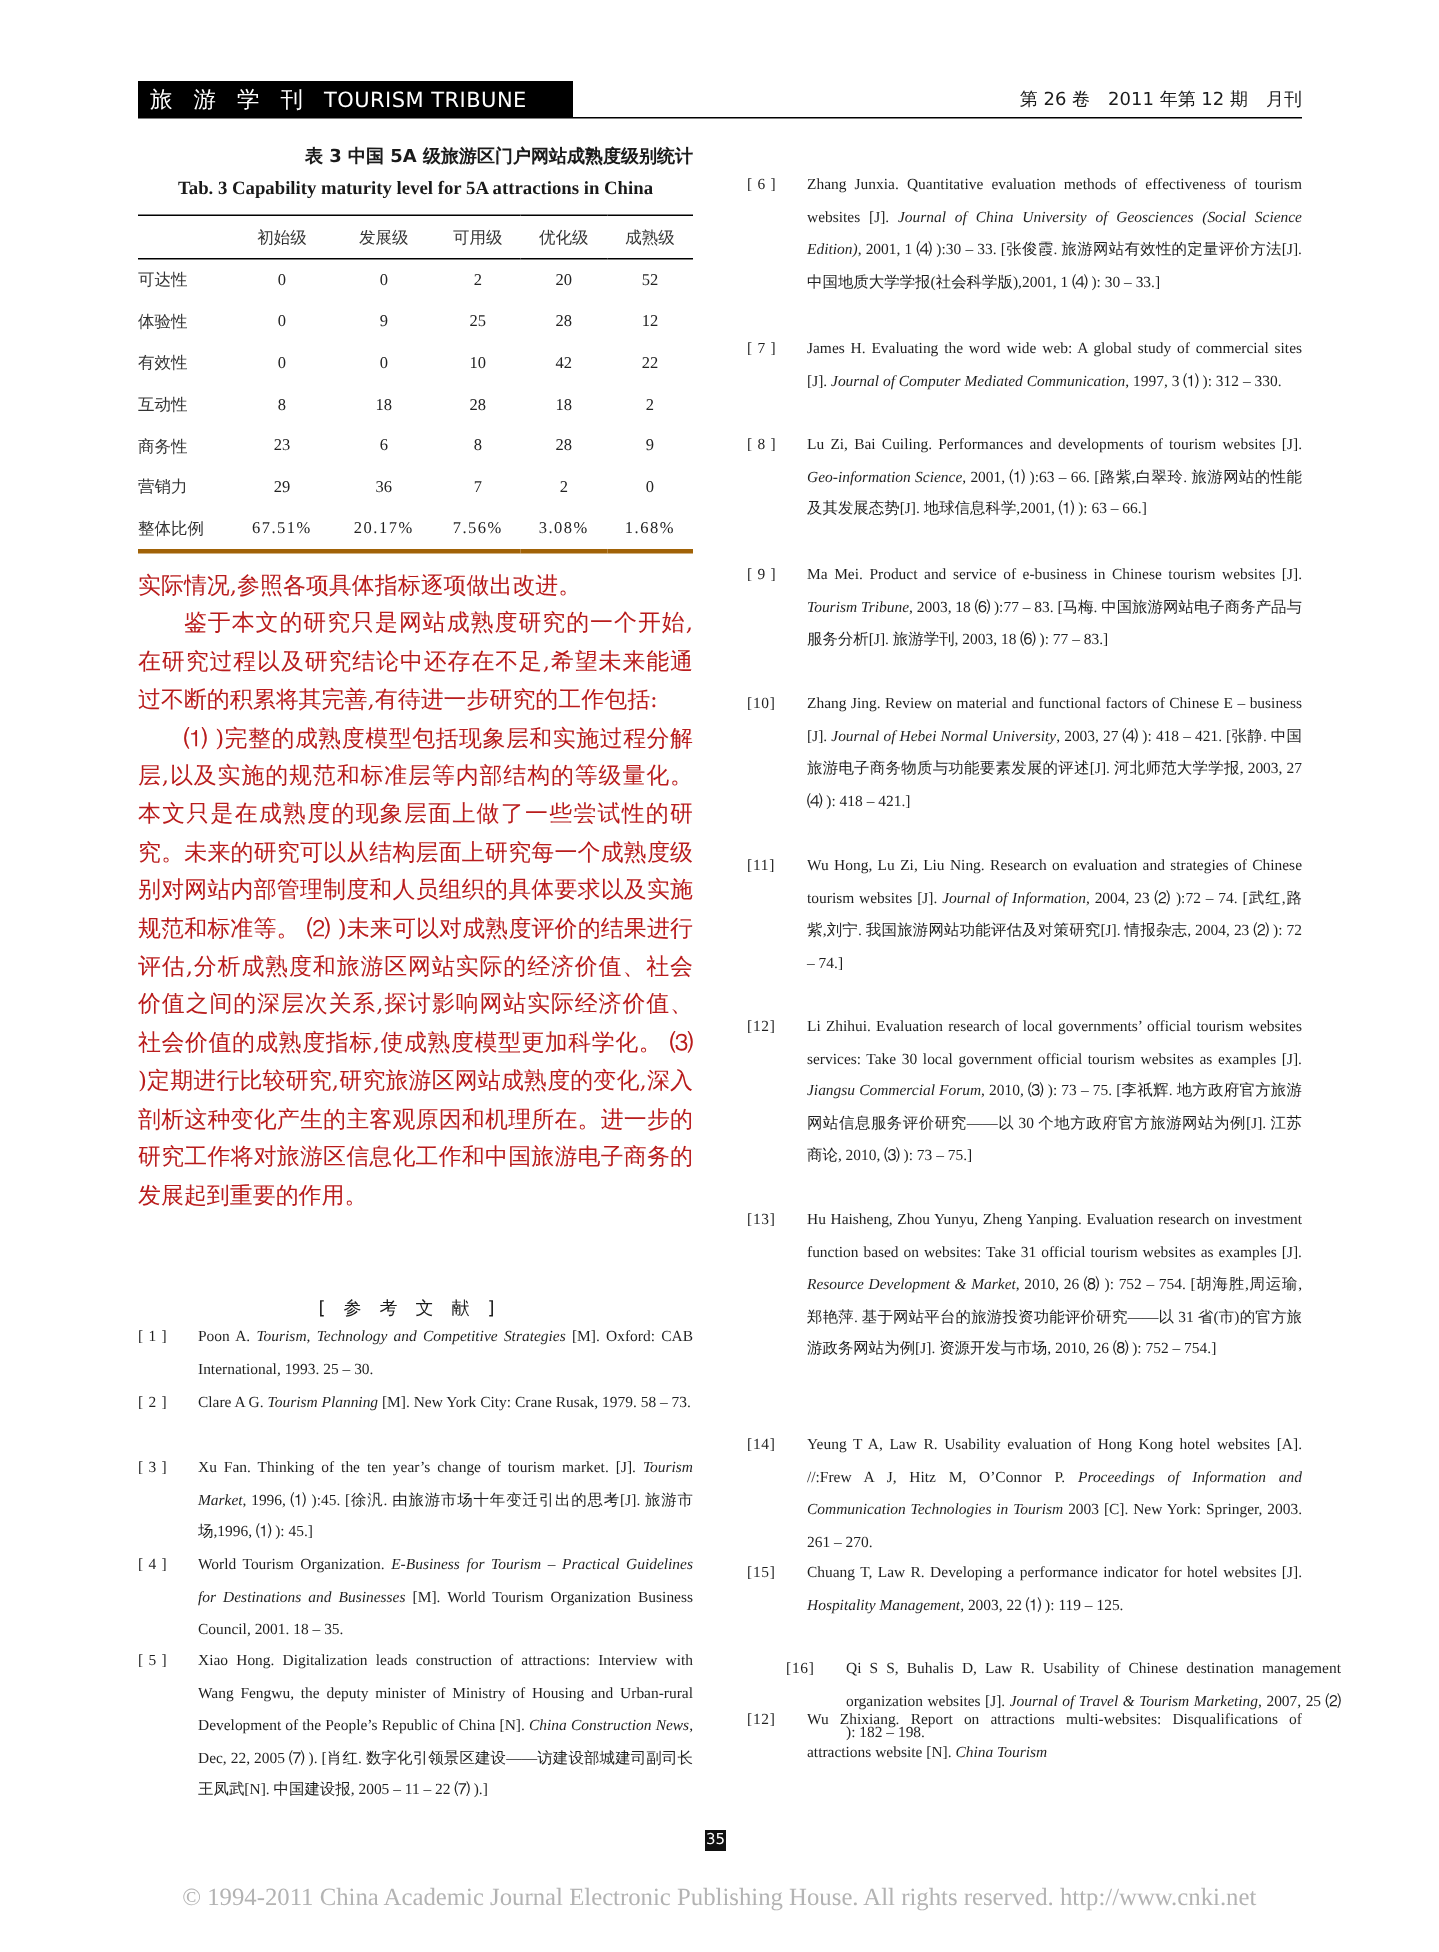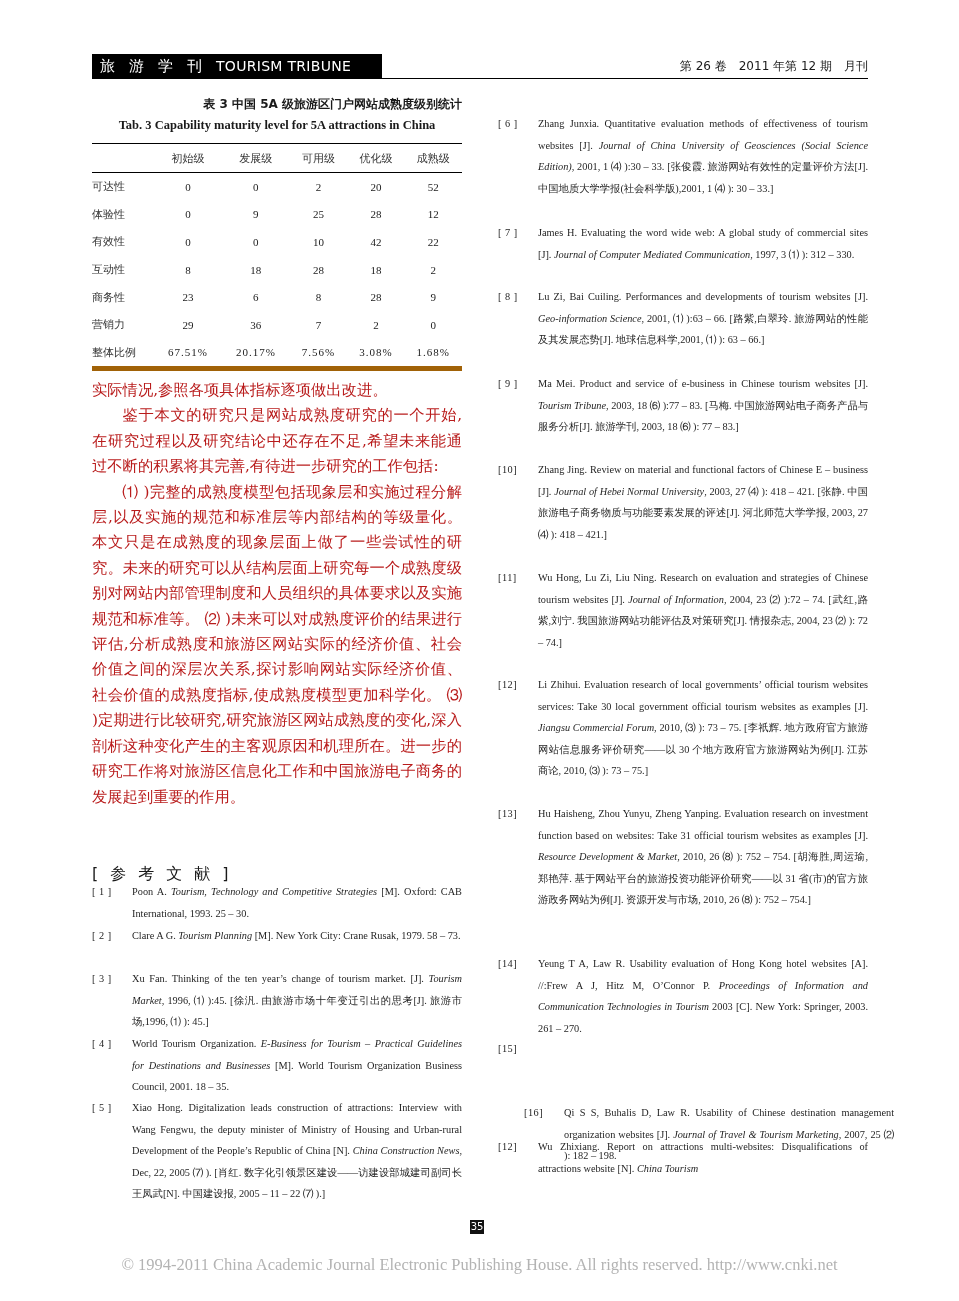--- a/index.html
+++ b/index.html
@@ -20,29 +20,29 @@
   .tab-cn { left:92px; top:96px; width:370px; text-align:right; font-size:12px; font-weight:bold;
             font-family:"DejaVu Sans","Liberation Sans",sans-serif; white-space:nowrap; }
   .tab-en { left:92px; top:118px; width:370px; text-align:center; font-size:12.5px; font-weight:bold;
             font-family:"Liberation Serif",serif; white-space:nowrap; }
   table.t3 { position:absolute; left:92px; top:143px; width:370px; border-collapse:collapse;
              font-size:11px; font-family:"Liberation Serif","DejaVu Serif",serif; }
   table.t3 th { font-weight:normal; height:26px; border-bottom:1px solid #000; color:#333; }
   table.t3 thead tr { border-top:1px solid #000; }
   table.t3 td { height:25.6px; text-align:center; color:#222; }
   table.t3 td.rl { text-align:left; padding-left:0; color:#333; }
-  table.t3 tbody tr:last-child td { border-bottom:5px solid #a16207; }
+  table.t3 tbody tr:last-child td { border-bottom:3px solid #a16207; }
   table.t3 td.pct { letter-spacing:1px; }
 
   
   .para { left:92px; width:370px; font-size:15.3px; line-height:25.4px; text-align:justify;
           font-family:"DejaVu Serif","Liberation Serif",serif; color:#b91c1c; }
   .para p { margin:0; }
   .indent { text-indent:2em; }
-  .refs-title { left:92px; top:864px; width:370px; text-align:left; font-size:16px;
+  .refs-title { left:92px; top:864px; width:370px; text-align:center; font-size:12px;
                 letter-spacing:12px; font-family:"DejaVu Sans","Liberation Sans",sans-serif; }
 
   .ref { position:absolute; font-size:10.3px; line-height:21.5px; font-family:"Liberation Serif","DejaVu Serif",serif; color:#1f1f1f; }
   .ref .num { position:absolute; left:0; top:0; width:36px; letter-spacing:0.5px; }
   .ref .body { margin-left:40px; text-align:justify; }
   .ref i { font-style:italic; }
 
   .pageno { left:470px; top:1220px; width:14px; height:14px; background:#111; color:#fff;
             font-size:10px; line-height:14px; text-align:center; font-family:"DejaVu Sans",sans-serif; }
   .copyright { left:0; top:1255px; width:959px; text-align:center; color:#b3b3b3;
@@ -192,20 +192,21 @@
     <div class="ref" style="left: 498px; width: 370px; top: 803px;">
       <span class="num">[13]</span>
       <div class="body">Hu Haisheng, Zhou Yunyu, Zheng Yanping. Evaluation research on investment function based on websites: Take 31 official tourism websites as examples [J]. <i>Resource Development &amp; Market</i>, 2010, 26 ⑻ ): 752 – 754. [胡海胜,周运瑜,郑艳萍. 基于网站平台的旅游投资功能评价研究——以 31 省(市)的官方旅游政务网站为例[J]. 资源开发与市场, 2010, 26 ⑻ ): 752 – 754.]</div>
     </div>
     <div class="ref" style="left: 498px; width: 370px; top: 953px;">
       <span class="num">[14]</span>
       <div class="body">Yeung T A, Law R. Usability evaluation of Hong Kong hotel websites [A]. //:Frew A J, Hitz M, O’Connor P. <i>Proceedings of Information and Communication Technologies in Tourism</i> 2003 [C]. New York: Springer, 2003. 261 – 270.</div>
     </div>
     <div class="ref" style="left: 498px; width: 370px; top: 1038px;">
       <span class="num">[15]</span>
+      <div class="body">Chuang T, Law R. Developing a performance indicator for hotel websites [J]. <i>Hospitality Management</i>, 2003, 22 ⑴ ): 119 – 125.</div>
     </div>
     <div class="ref" style="left: 524px; width: 370px; top: 1102px;">
       <span class="num">[16]</span>
       <div class="body">Qi S S, Buhalis D, Law R. Usability of Chinese destination management organization websites [J]. <i>Journal of Travel &amp; Tourism Marketing</i>, 2007, 25 ⑵ ): 182 – 198.</div>
     </div>
     <div class="ref" style="left: 498px; width: 370px; top: 1136px;">
       <span class="num">[12]</span>
       <div class="body">Wu Zhixiang. Report on attractions multi-websites: Disqualifications of attractions website [N]. <i>China Tourism</i></div>
     </div>
   </div>

